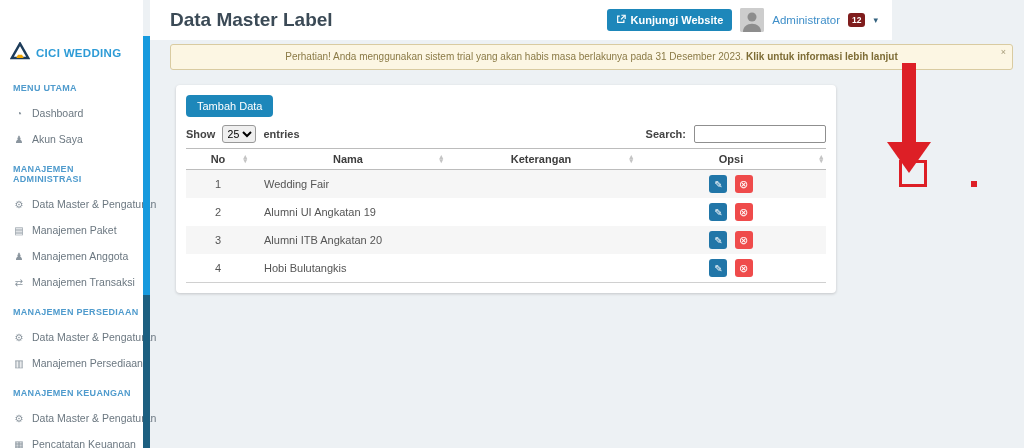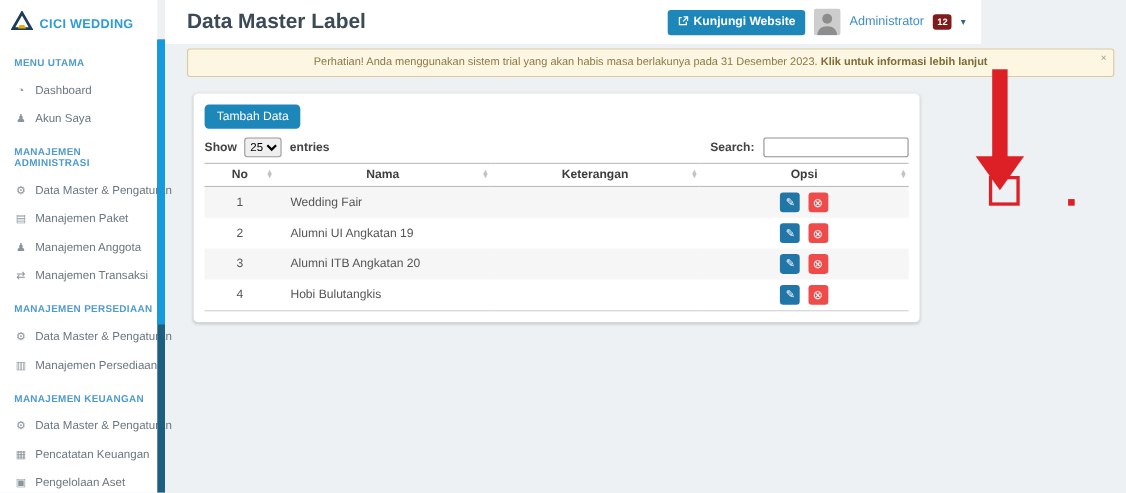--- a/index.html
+++ b/index.html
@@ -4,21 +4,21 @@
 <style>
   * { box-sizing: border-box; margin: 0; padding: 0; }
   html,body { width:1024px; height:448px; }
   body {
     position:relative; overflow:hidden;
     background:#edf1f4;
     font-family:"Liberation Sans", sans-serif;
   }
   
   .sidebar { position:absolute; left:0; top:0; width:143px; height:448px; background:#fff; z-index:2; }
-  .logo { display:flex; align-items:center; gap:6px; padding:10px 0 0 10px; cursor:pointer; }
+  .logo { display:flex; align-items:center; gap:6px; padding:10px 0 0 10px; cursor:pointer;margin-top:32px; }
   .logo-text { color:#2d9bd6; font-weight:bold; font-size:11.5px; letter-spacing:.3px; white-space:nowrap; }
   .nav { padding-left:13px; }
   .section-title { color:#4f9bcd; font-size:9px; font-weight:bold; letter-spacing:.3px; margin:19px 0 0; }
   .nav-item { display:flex; align-items:center; gap:7px; margin:14px 0; color:#6b7780; font-size:10.5px; cursor:pointer; white-space:nowrap; }
   .nav-icon { color:#8a959e; font-size:10px; width:12px; text-align:center; flex:none; }
   .scroll-track { position:absolute; left:143px; top:36px; width:7px; height:412px; background:#1c5f80; z-index:3; }
   .scroll-thumb { position:absolute; left:0; top:0; width:7px; height:259px; background:#169ade; cursor:grab; }
 
   
   .topbar { position:absolute; left:150px; top:0; width:742px; height:40px; background:#fff; display:flex; align-items:center; }

